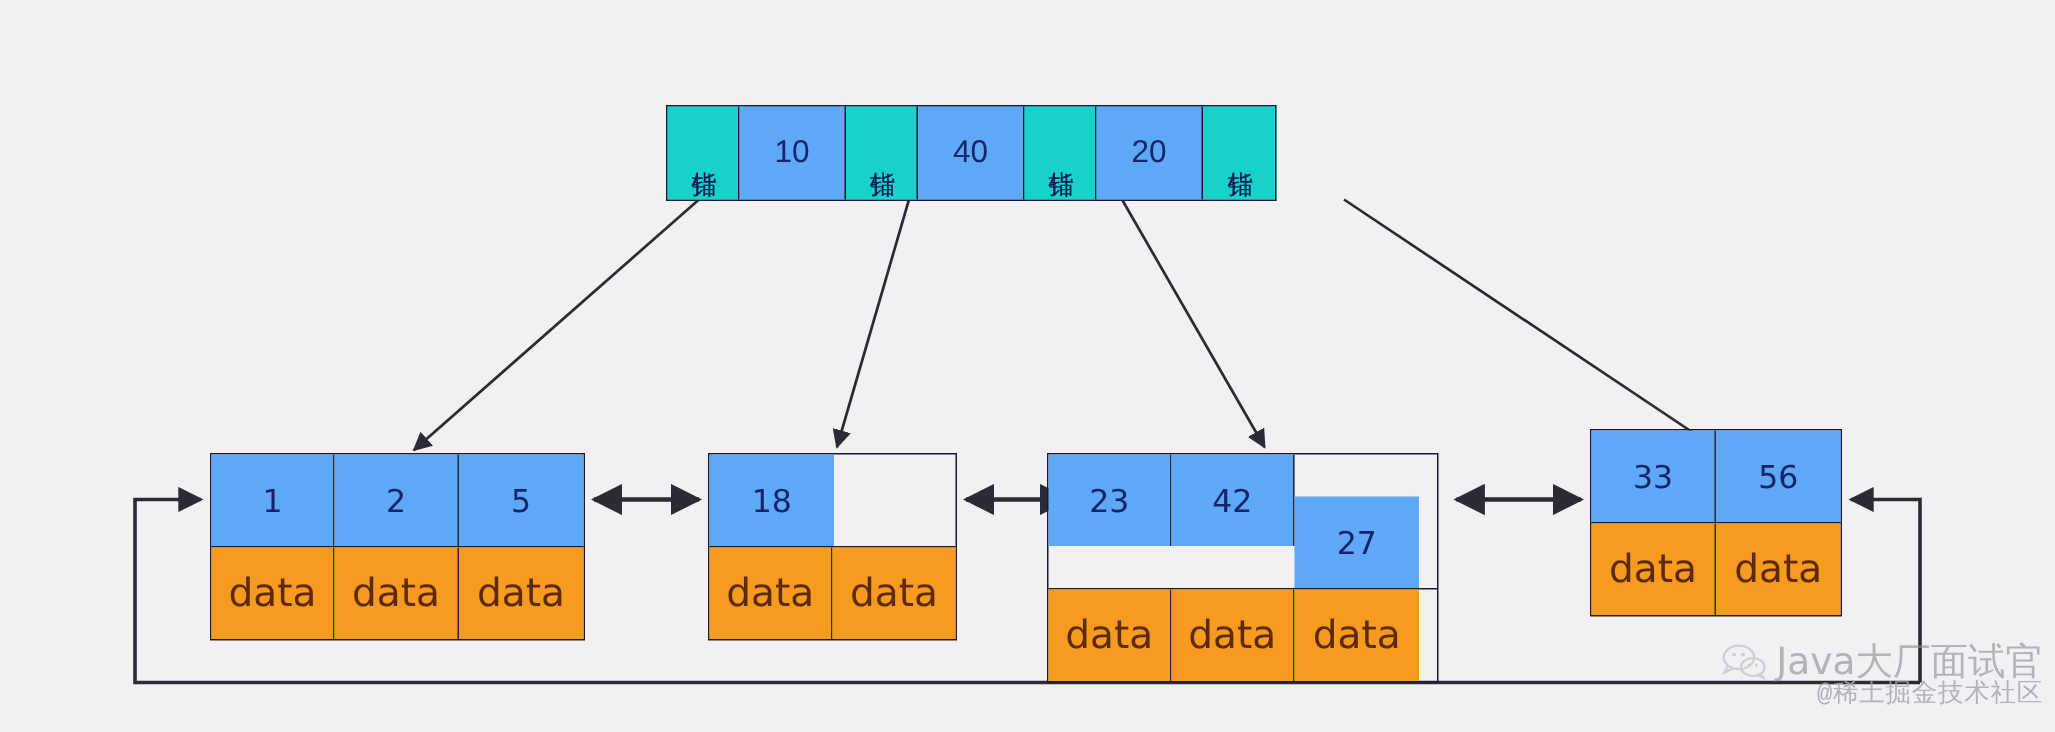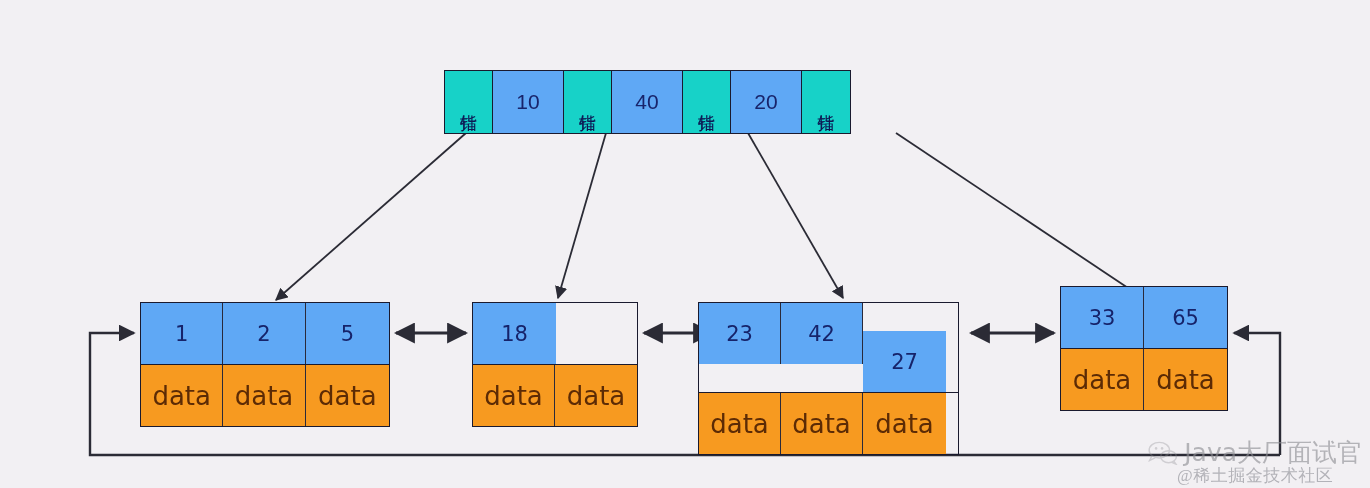--- a/index.html
+++ b/index.html
@@ -102,22 +102,22 @@
     background: #f79a20;
     color: #5c2b05;
     font-size: 26px;
     font-family: "DejaVu Sans", sans-serif;
   }
 
   
   .watermark {
     position: absolute;
     right: 8px;
-    bottom: 4px;
-    text-align: center;
+    bottom: 16px;
+    text-align: right;
     user-select: none;
   }
   .wm-line1 {
     display: flex;
     align-items: center;
     justify-content: flex-end;
     gap: 6px;
     color: #8e8e94;
     font-size: 25px;
     font-family: "DejaVu Sans", sans-serif;
@@ -126,21 +126,21 @@
     line-height: 1.0;
   }
   .wm-logo {
     width: 30px;
     height: 24px;
     opacity: 0.55;
   }
   .wm-line2 {
     color: #a8a8ae;
     font-size: 17px;
-    font-family: Liberation Serif, serif;
+    font-family: Liberation Mono, monospace;
     opacity: 0.85;
     margin-top: 2px;
     line-height: 1.0;
     letter-spacing: 0.5px;
   }
 </style>
 </head>
 <body>
 
 <div id="diagram">
@@ -222,21 +222,21 @@
     <div class="leaf-row data">
       <div class="leaf-cell" style="width:82px;">data</div>
       <div class="leaf-cell" style="width:82px;">data</div>
       <div class="leaf-cell" style="width:83px;">data</div>
     </div>
   </div>
 
   <div class="leaf-node" style="left:1060px; top:286px; width:168px;">
     <div class="leaf-row keys">
       <div class="leaf-cell" style="width:84px;">33</div>
-      <div class="leaf-cell" style="width:84px;">65</div>
+      <div class="leaf-cell" style="width:84px;">56</div>
     </div>
     <div class="leaf-row data">
       <div class="leaf-cell" style="width:84px;">data</div>
       <div class="leaf-cell" style="width:84px;">data</div>
     </div>
   </div>
 
   <div class="watermark">
     <div class="wm-line1">
       <svg class="wm-logo" viewBox="0 0 32 26">

